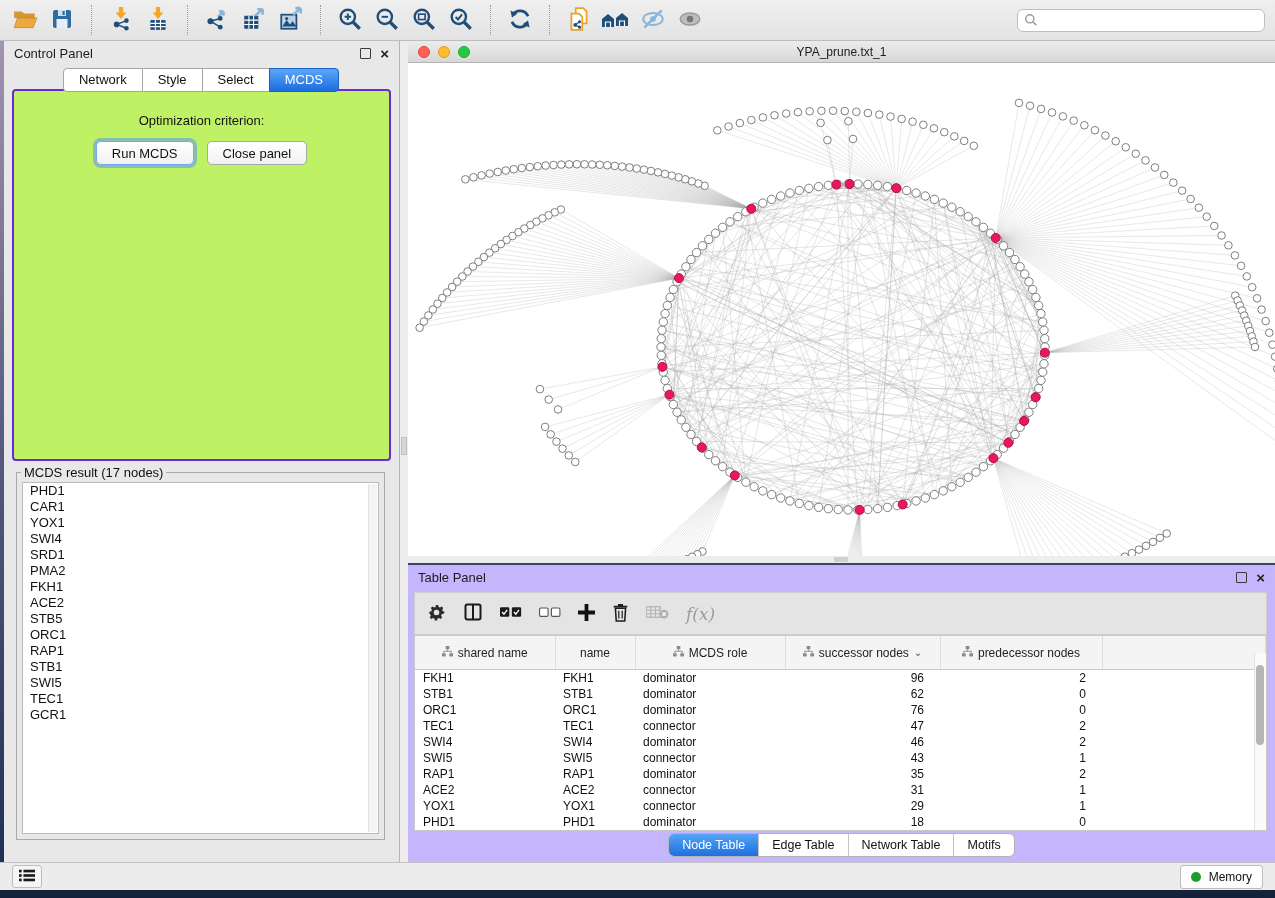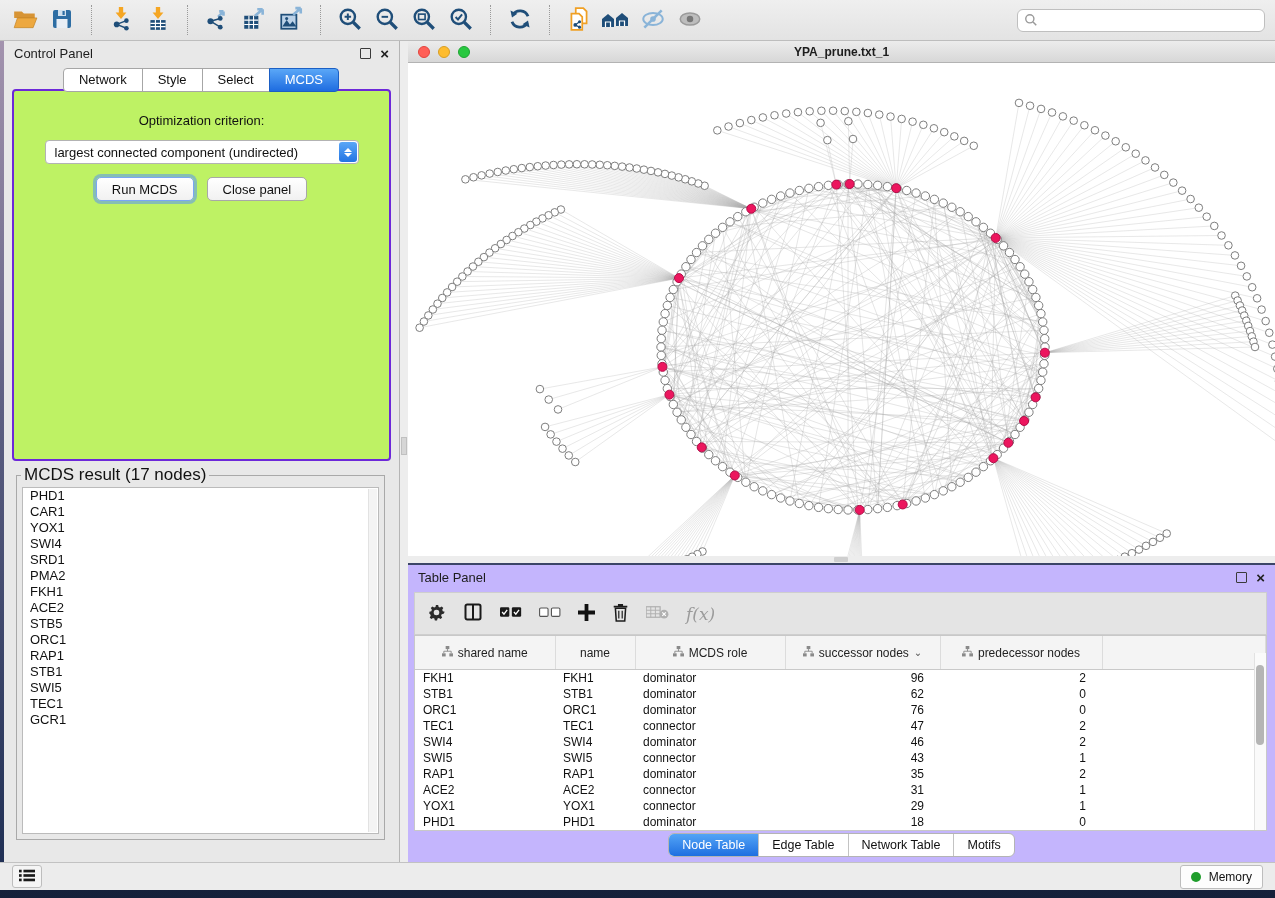--- a/index.html
+++ b/index.html
@@ -52,40 +52,40 @@
   .select-stepper .ar{width:0;height:0;border-left:4px solid transparent;border-right:4px solid transparent;}
   .ar.up{border-bottom:4px solid #fff;}
   .ar.dn{border-top:4px solid #fff;}
   .cp-buttons{display:flex;justify-content:center;gap:13px;margin-top:13px;}
   .mac-btn{height:24px;padding:0 15px;background:linear-gradient(#ffffff,#f1f1f1);
     border:1px solid #a8a8a8;border-radius:5px;font-size:13px;color:#111;
     font-family:"Liberation Sans",sans-serif;}
   .mac-btn.focus-ring{box-shadow:0 0 0 3px rgba(87,148,246,.55);border-color:#7aa6f5;}
   fieldset.mcds-result{position:absolute;left:12px;right:14px;top:424px;bottom:22px;
     border:1px solid #a9a9a9;margin:0;padding:0;}
-  fieldset.mcds-result legend{font-size:17px;color:#111;margin-left:4px;padding:0 3px;}
+  fieldset.mcds-result legend{font-size:13px;color:#111;margin-left:4px;padding:0 3px;}
   .mcds-list{position:absolute;left:5px;right:5px;top:2px;bottom:5px;background:#fff;
     border:1px solid #bbb;overflow:hidden;}
   .mcds-scroll{position:absolute;right:1px;top:1px;bottom:1px;width:8px;background:#f4f4f4;border-left:1px solid #e2e2e2;}
   .mcds-item{height:16px;line-height:16px;padding-left:7px;font-size:13px;color:#111;}
   
   .vsplit{position:absolute;left:400px;top:41px;width:8px;height:821px;background:#ededed;}
   .vsplit .grip{position:absolute;left:1px;top:396px;width:6px;height:18px;background:#d6d6d6;border:1px solid #c0c0c0;box-sizing:border-box;}
   .hsplit{position:absolute;left:408px;top:556px;width:867px;height:7px;background:#ededed;}
   .hsplit .grip{position:absolute;left:426px;top:1px;width:14px;height:5px;background:#cfcfcf;border-radius:1px;}
   
   .net-window{position:absolute;left:408px;top:41px;width:867px;height:515px;background:#fff;}
   .net-titlebar{height:21px;background:linear-gradient(#ececec,#d7d7d7);border-bottom:1px solid #b3b3b3;
     position:relative;display:flex;align-items:center;}
   .traffic{display:flex;gap:8px;margin-left:10px;}
   .light{width:12px;height:12px;border-radius:50%;box-sizing:border-box;}
   .light.red{background:#ff5f57;border:1px solid #e2443d;}
   .light.yellow{background:#febc2e;border:1px solid #d89e24;}
   .light.green{background:#28c840;border:1px solid #1ea433;}
-  .net-title{position:absolute;left:0;right:0;text-align:center;font-size:12px;color:#1c1c1c;font-weight:700;}
+  .net-title{position:absolute;left:0;right:0;text-align:center;font-size:12px;color:#1c1c1c;font-weight:400;}
   .net-canvas{position:relative;width:867px;height:493px;background:#fff;overflow:hidden;}
   
   .table-panel{position:absolute;left:408px;top:565px;width:867px;height:299px;background:#c4b5fd;box-sizing:border-box;}
   .tp-toolbar{position:absolute;left:6px;right:8px;top:27px;height:43px;background:#e4e4e4;
     border:1px solid #cecece;display:flex;align-items:center;padding:0 12px;gap:17px;box-sizing:border-box;}
   .tp-ico{display:flex;align-items:center;justify-content:center;}
   .fx{font-family:"DejaVu Serif","Liberation Serif",serif;font-style:italic;font-size:17px;color:#9b9b9b;}
   .node-table{position:absolute;left:6px;right:8px;top:70px;bottom:33px;background:#fff;border:1px solid #c8c8c8;box-sizing:border-box;overflow:hidden;}
   table.data{border-collapse:collapse;width:100%;table-layout:fixed;}
   table.data th{height:33px;background:#f4f4f4;border-right:1px solid #dcdcdc;border-bottom:1px solid #c9c9c9;
@@ -259,27 +259,20 @@
     </span>
   </div>
   <div class="cp-tabs">
     <div class="cp-tab">Network</div>
     <div class="cp-tab">Style</div>
     <div class="cp-tab">Select</div>
     <div class="cp-tab selected">MCDS</div>
   </div>
   <div class="cp-inner">
     <div class="opt-label">Optimization criterion:</div>
-    <div class="select-box">
-      <span>largest connected component (undirected)</span>
-      <span class="select-stepper">
-          <span class="ar up"></span>
-          <span class="ar dn"></span>
-        </span>
-    </div>
     <div class="cp-buttons">
       <button class="mac-btn focus-ring">Run MCDS</button>
       <button class="mac-btn">Close panel</button>
     </div>
   </div>
   <fieldset class="mcds-result">
     <legend>MCDS result (17 nodes)</legend>
     <div class="mcds-list">
       <div class="mcds-scroll"></div>
     <div class="mcds-item">PHD1</div>

